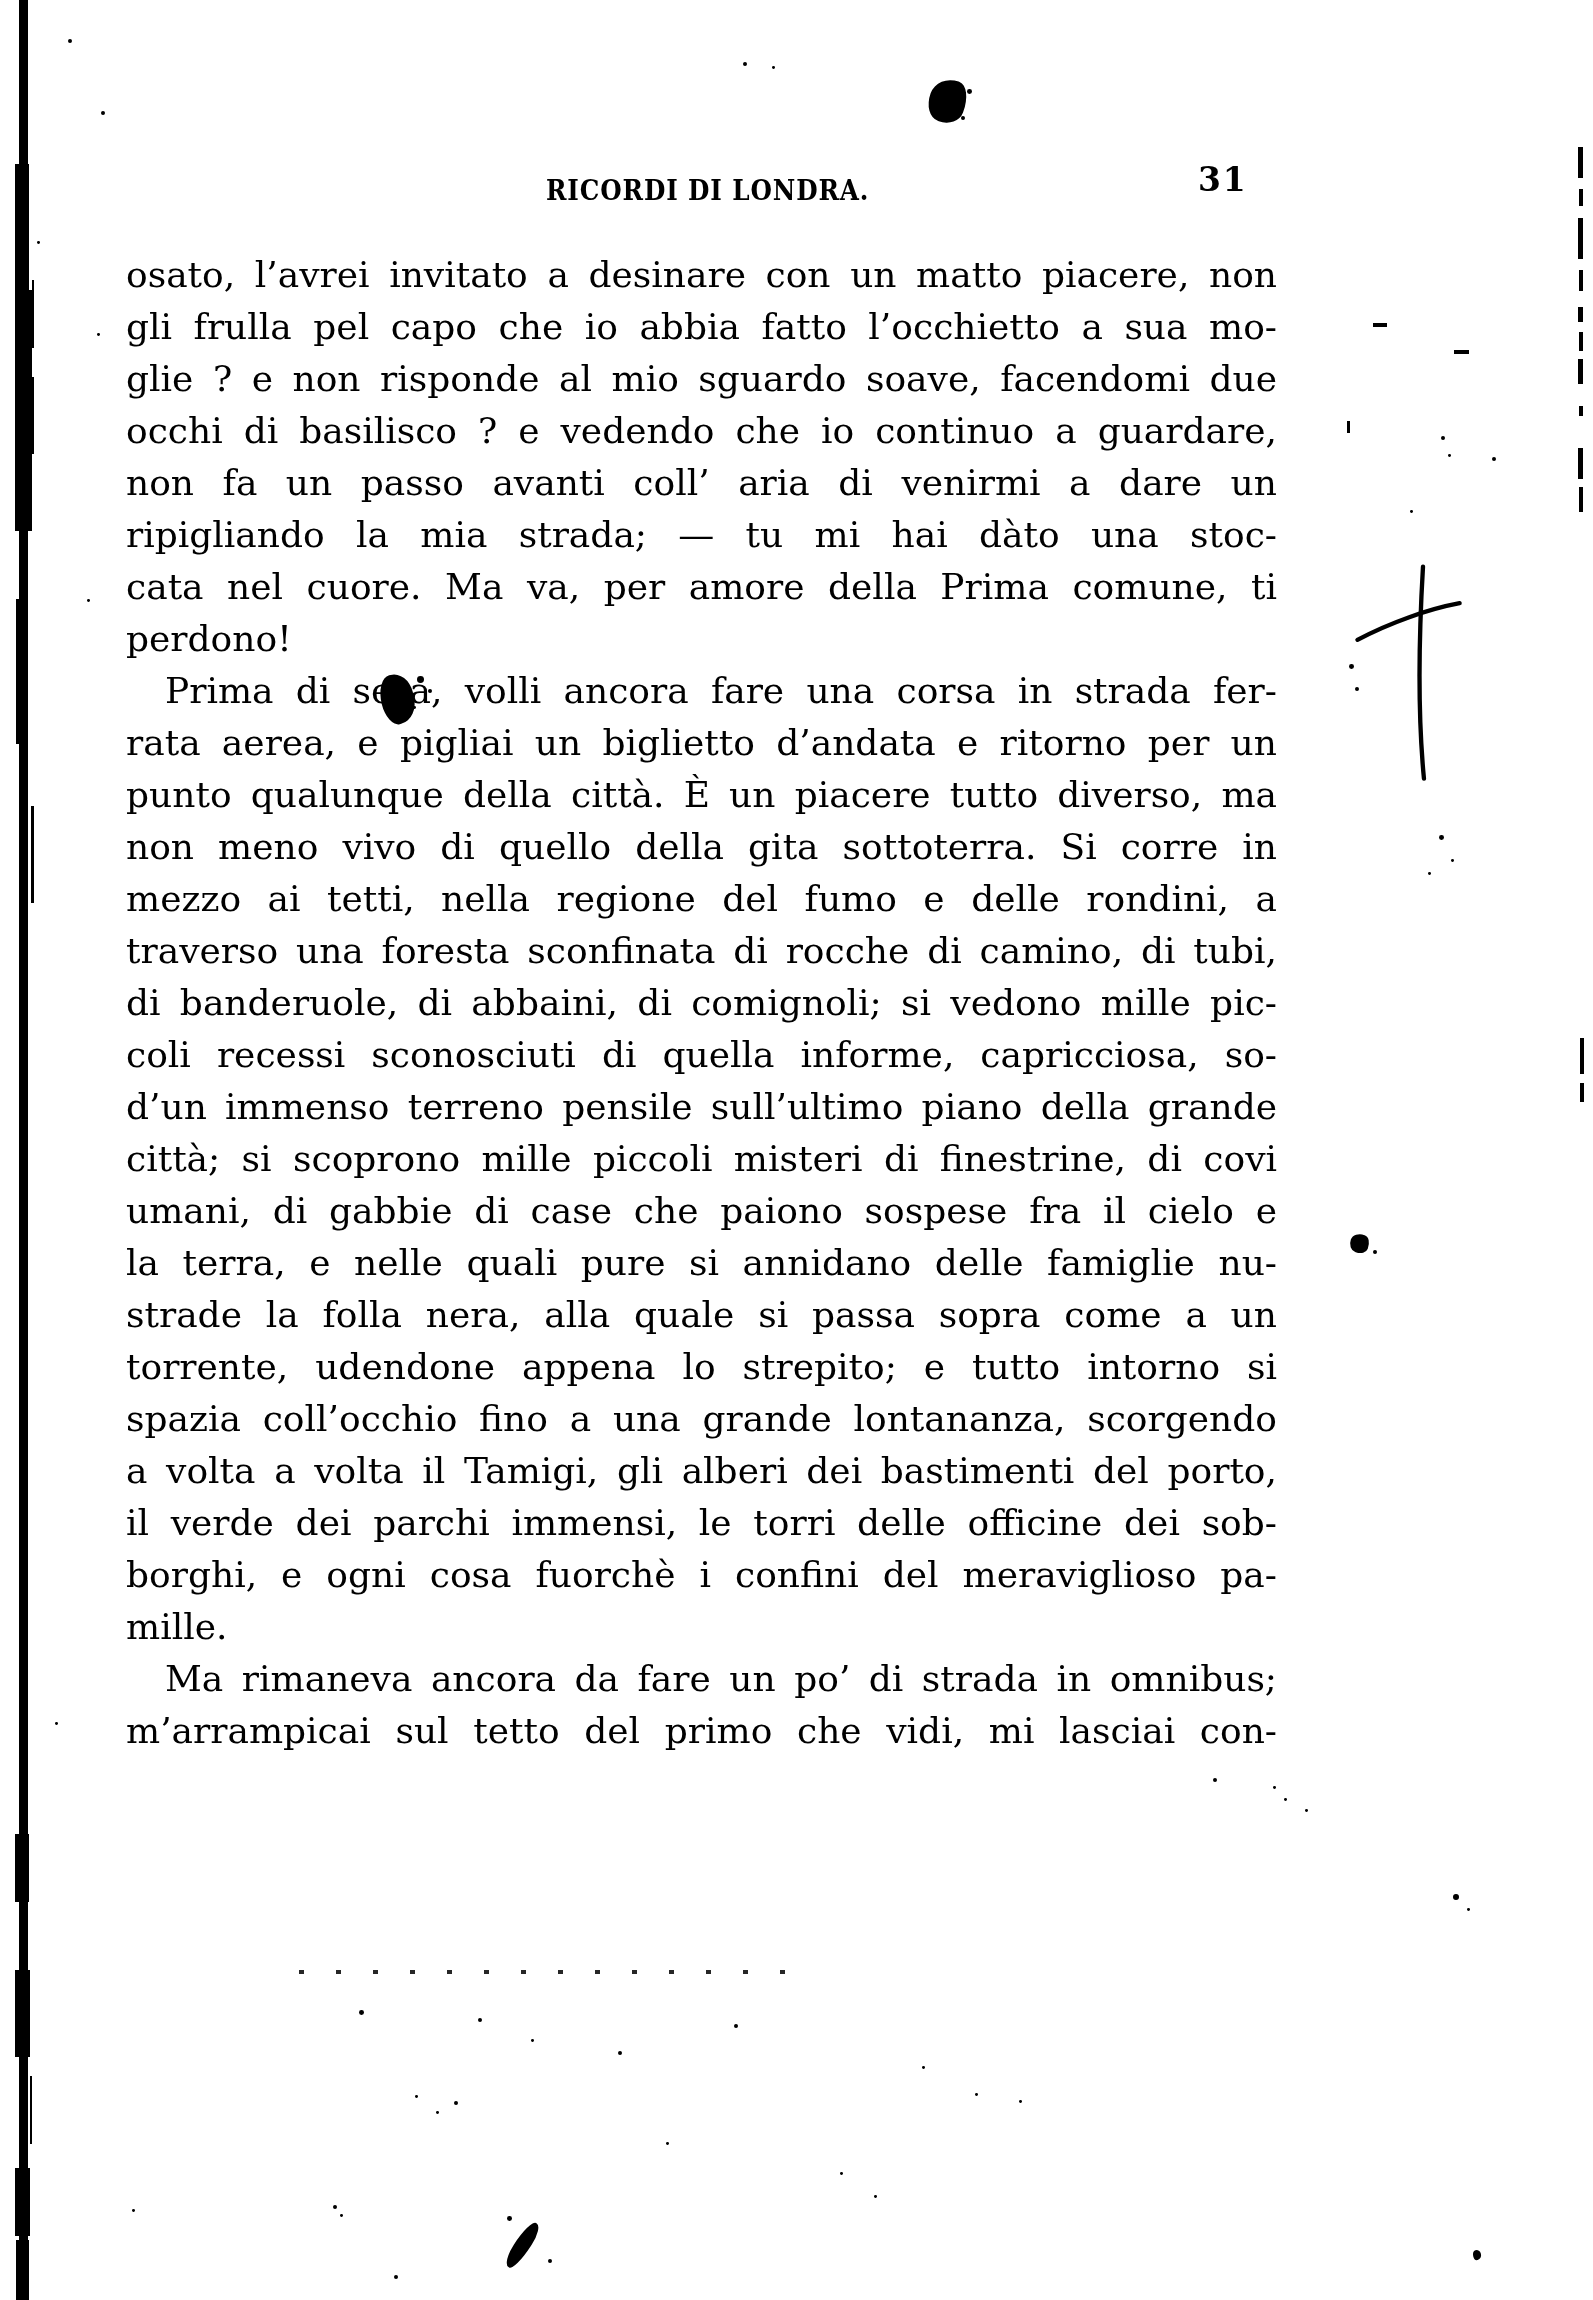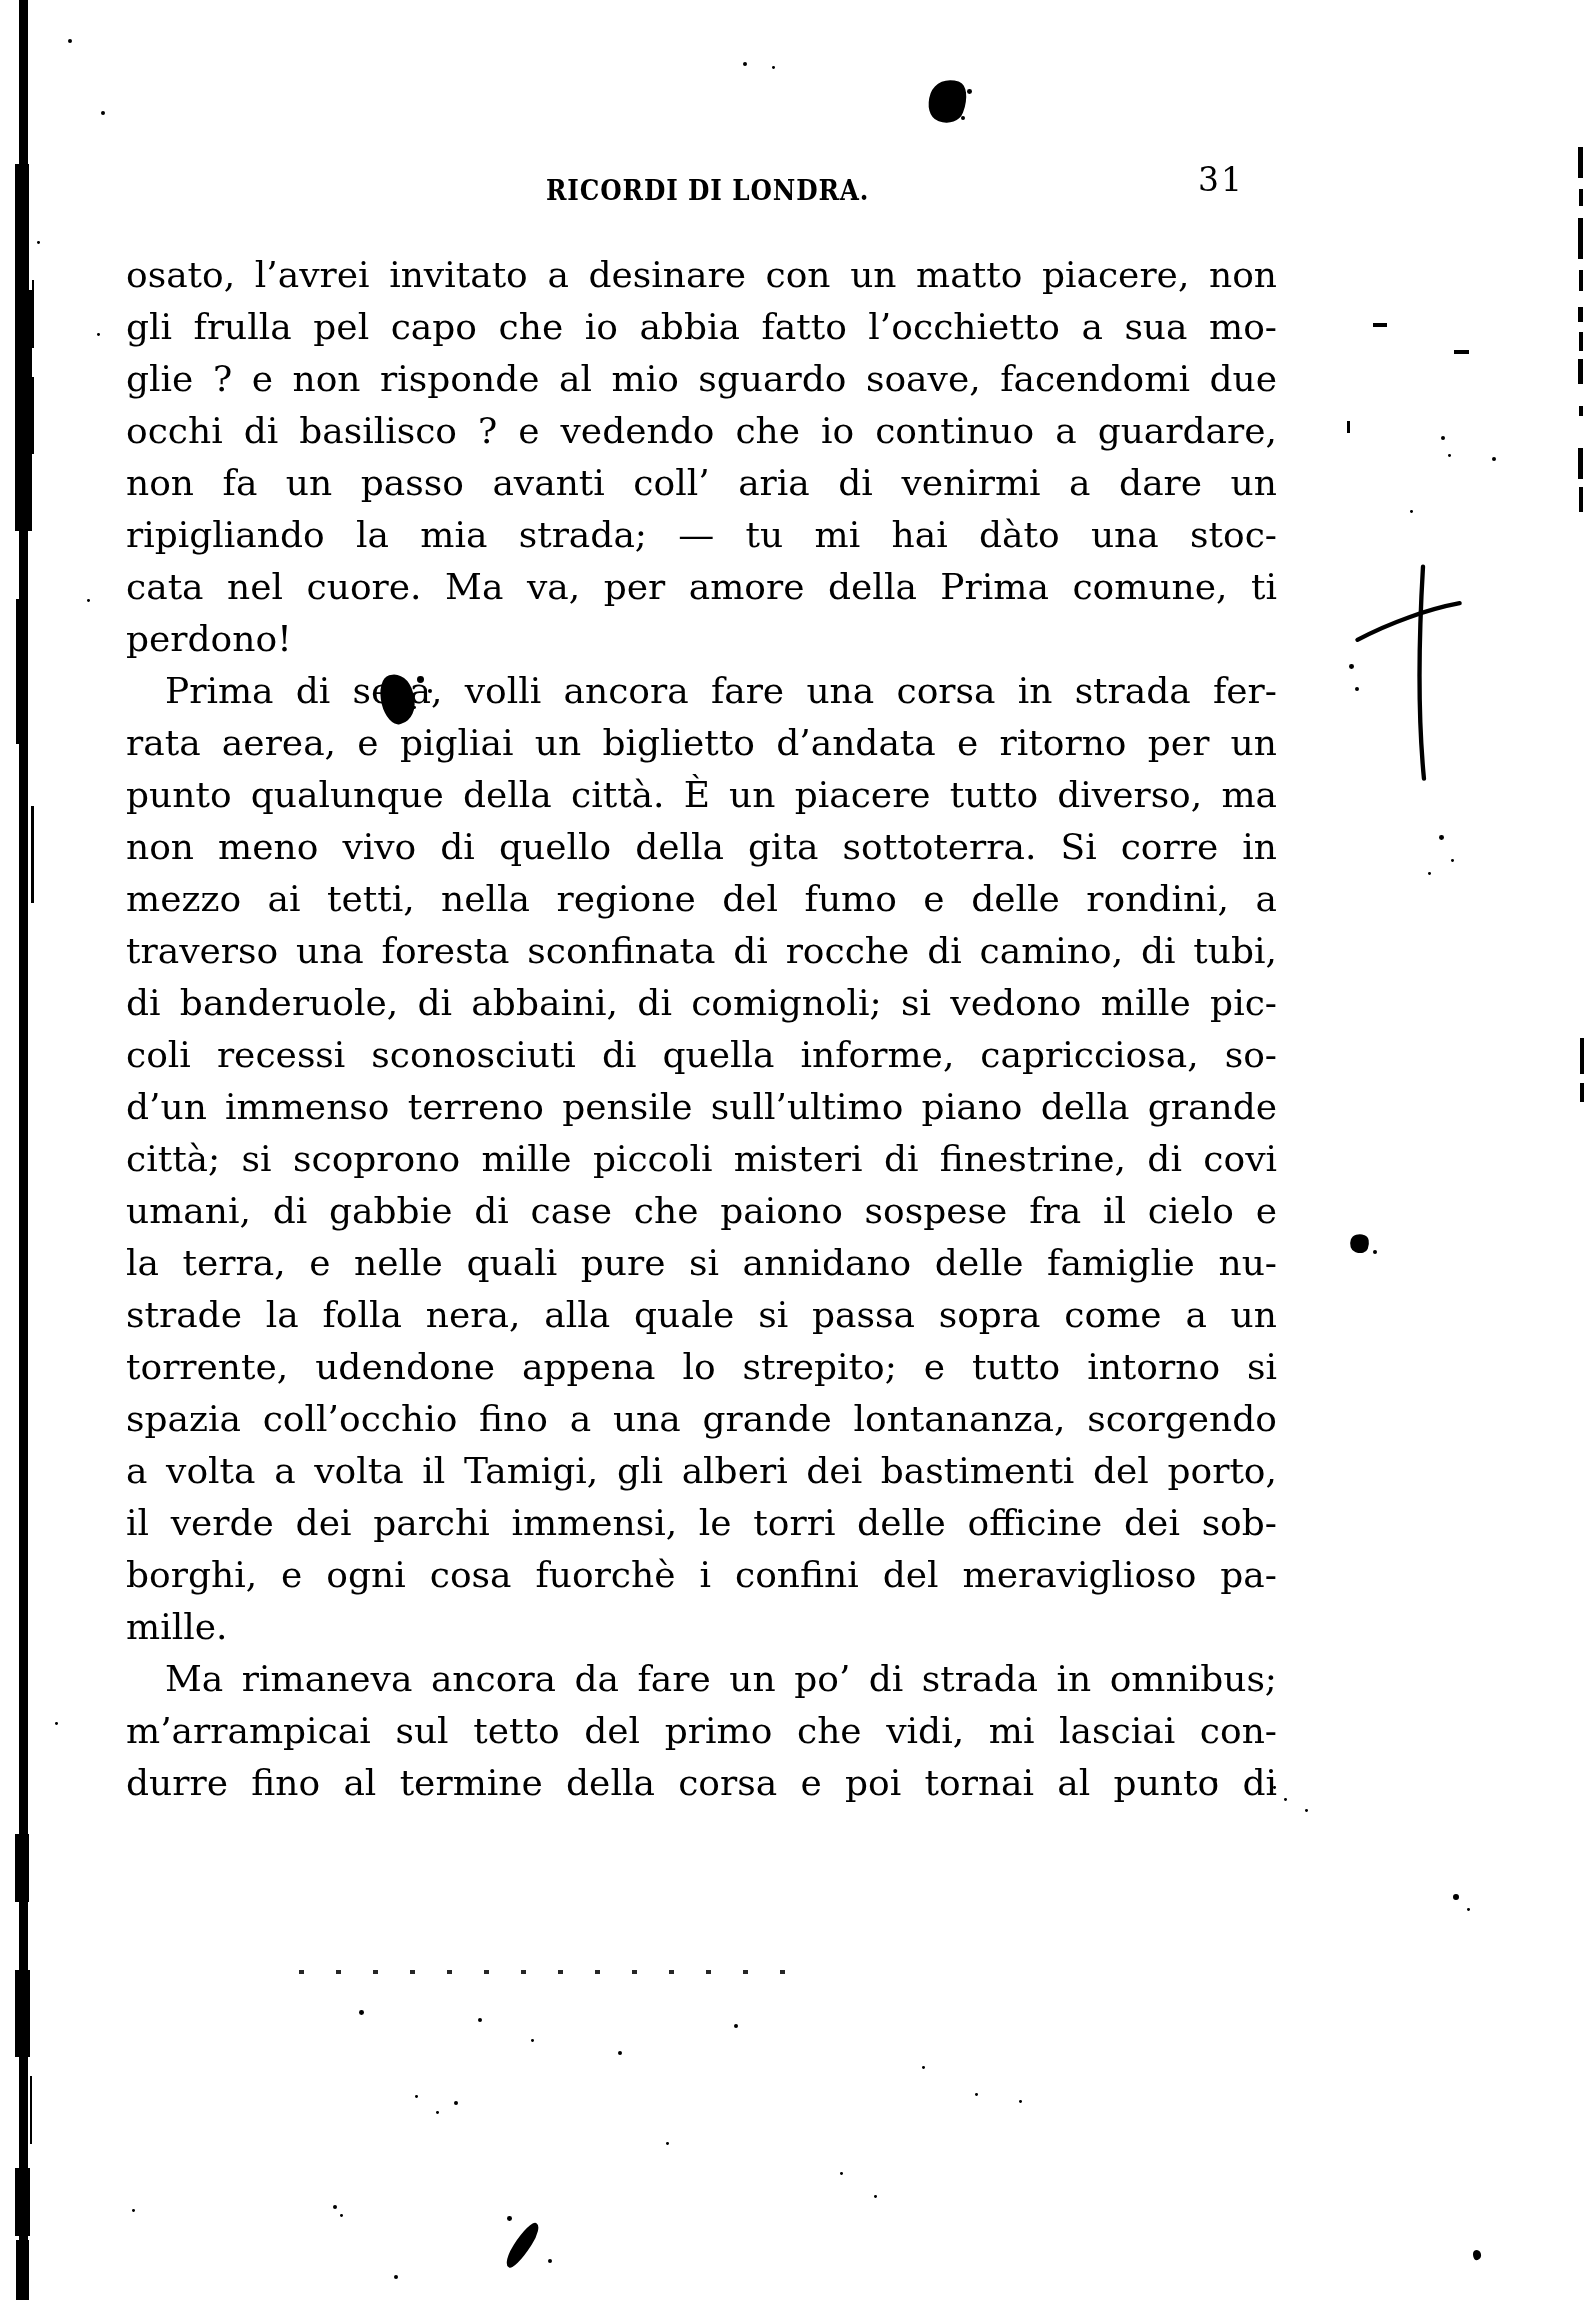--- a/index.html
+++ b/index.html
@@ -8,21 +8,21 @@
     overflow:hidden;font-family:"DejaVu Serif",serif;color:#000;
   }
   
   .bar{position:absolute;background:#000;}
   
   .running-header{
     position:absolute;left:546px;top:174px;font-size:28px;font-weight:bold;
     letter-spacing:1px;transform:scaleX(.88);transform-origin:left top;white-space:nowrap;
   }
   .page-number{
-    position:absolute;left:1198px;top:160px;font-size:33px;font-weight:normal;letter-spacing:1.9px;
+    position:absolute;left:1198px;top:160px;font-size:33px;font-weight:bold;letter-spacing:1.9px;
   }
   
   .text-block{position:absolute;left:126px;top:249px;width:1151px;}
   .tl{
     height:52px;line-height:52px;font-size:36px;
     text-align:justify;text-align-last:justify;
   }
   .tl.ind{text-indent:39px;}
   .tl.endp{text-align:left;text-align-last:left;}
   
@@ -82,21 +82,20 @@
     <div class="tl">la terra, e nelle quali pure si annidano delle famiglie nu-</div>
     <div class="tl">strade la folla nera, alla quale si passa sopra come a un</div>
     <div class="tl">torrente, udendone appena lo strepito; e tutto intorno si</div>
     <div class="tl">spazia coll’occhio fino a una grande lontananza, scorgendo</div>
     <div class="tl">a volta a volta il Tamigi, gli alberi dei bastimenti del porto,</div>
     <div class="tl">il verde dei parchi immensi, le torri delle officine dei sob-</div>
     <div class="tl">borghi, e ogni cosa fuorchè i confini del meraviglioso pa-</div>
     <div class="tl endp">mille.</div>
     <div class="tl ind">Ma rimaneva ancora da fare un po’ di strada in omnibus;</div>
     <div class="tl">m’arrampicai sul tetto del primo che vidi, mi lasciai con-</div>
-    <div class="tl">durre fino al termine della corsa e poi tornai al punto di</div>
   </div>
 
   <div class="mark blob1" style="left:929px;top:79px;width:37px;height:44px;"></div>
   <div class="mark dot" style="left:967px;top:89px;width:4.8px;height:4.8px;"></div>
   <div class="mark dot" style="left:961px;top:116px;width:3.9px;height:3.9px;"></div>
   <div class="mark dot" style="left:743px;top:62px;width:3.9px;height:3.9px;"></div>
   <div class="mark dot" style="left:772px;top:66px;width:2.9px;height:2.9px;"></div>
 
   <div class="mark blob2" style="left:381px;top:674px;width:33px;height:50px;"></div>
   <div class="mark dot" style="left:417px;top:676px;width:6.8px;height:6.8px;"></div>

